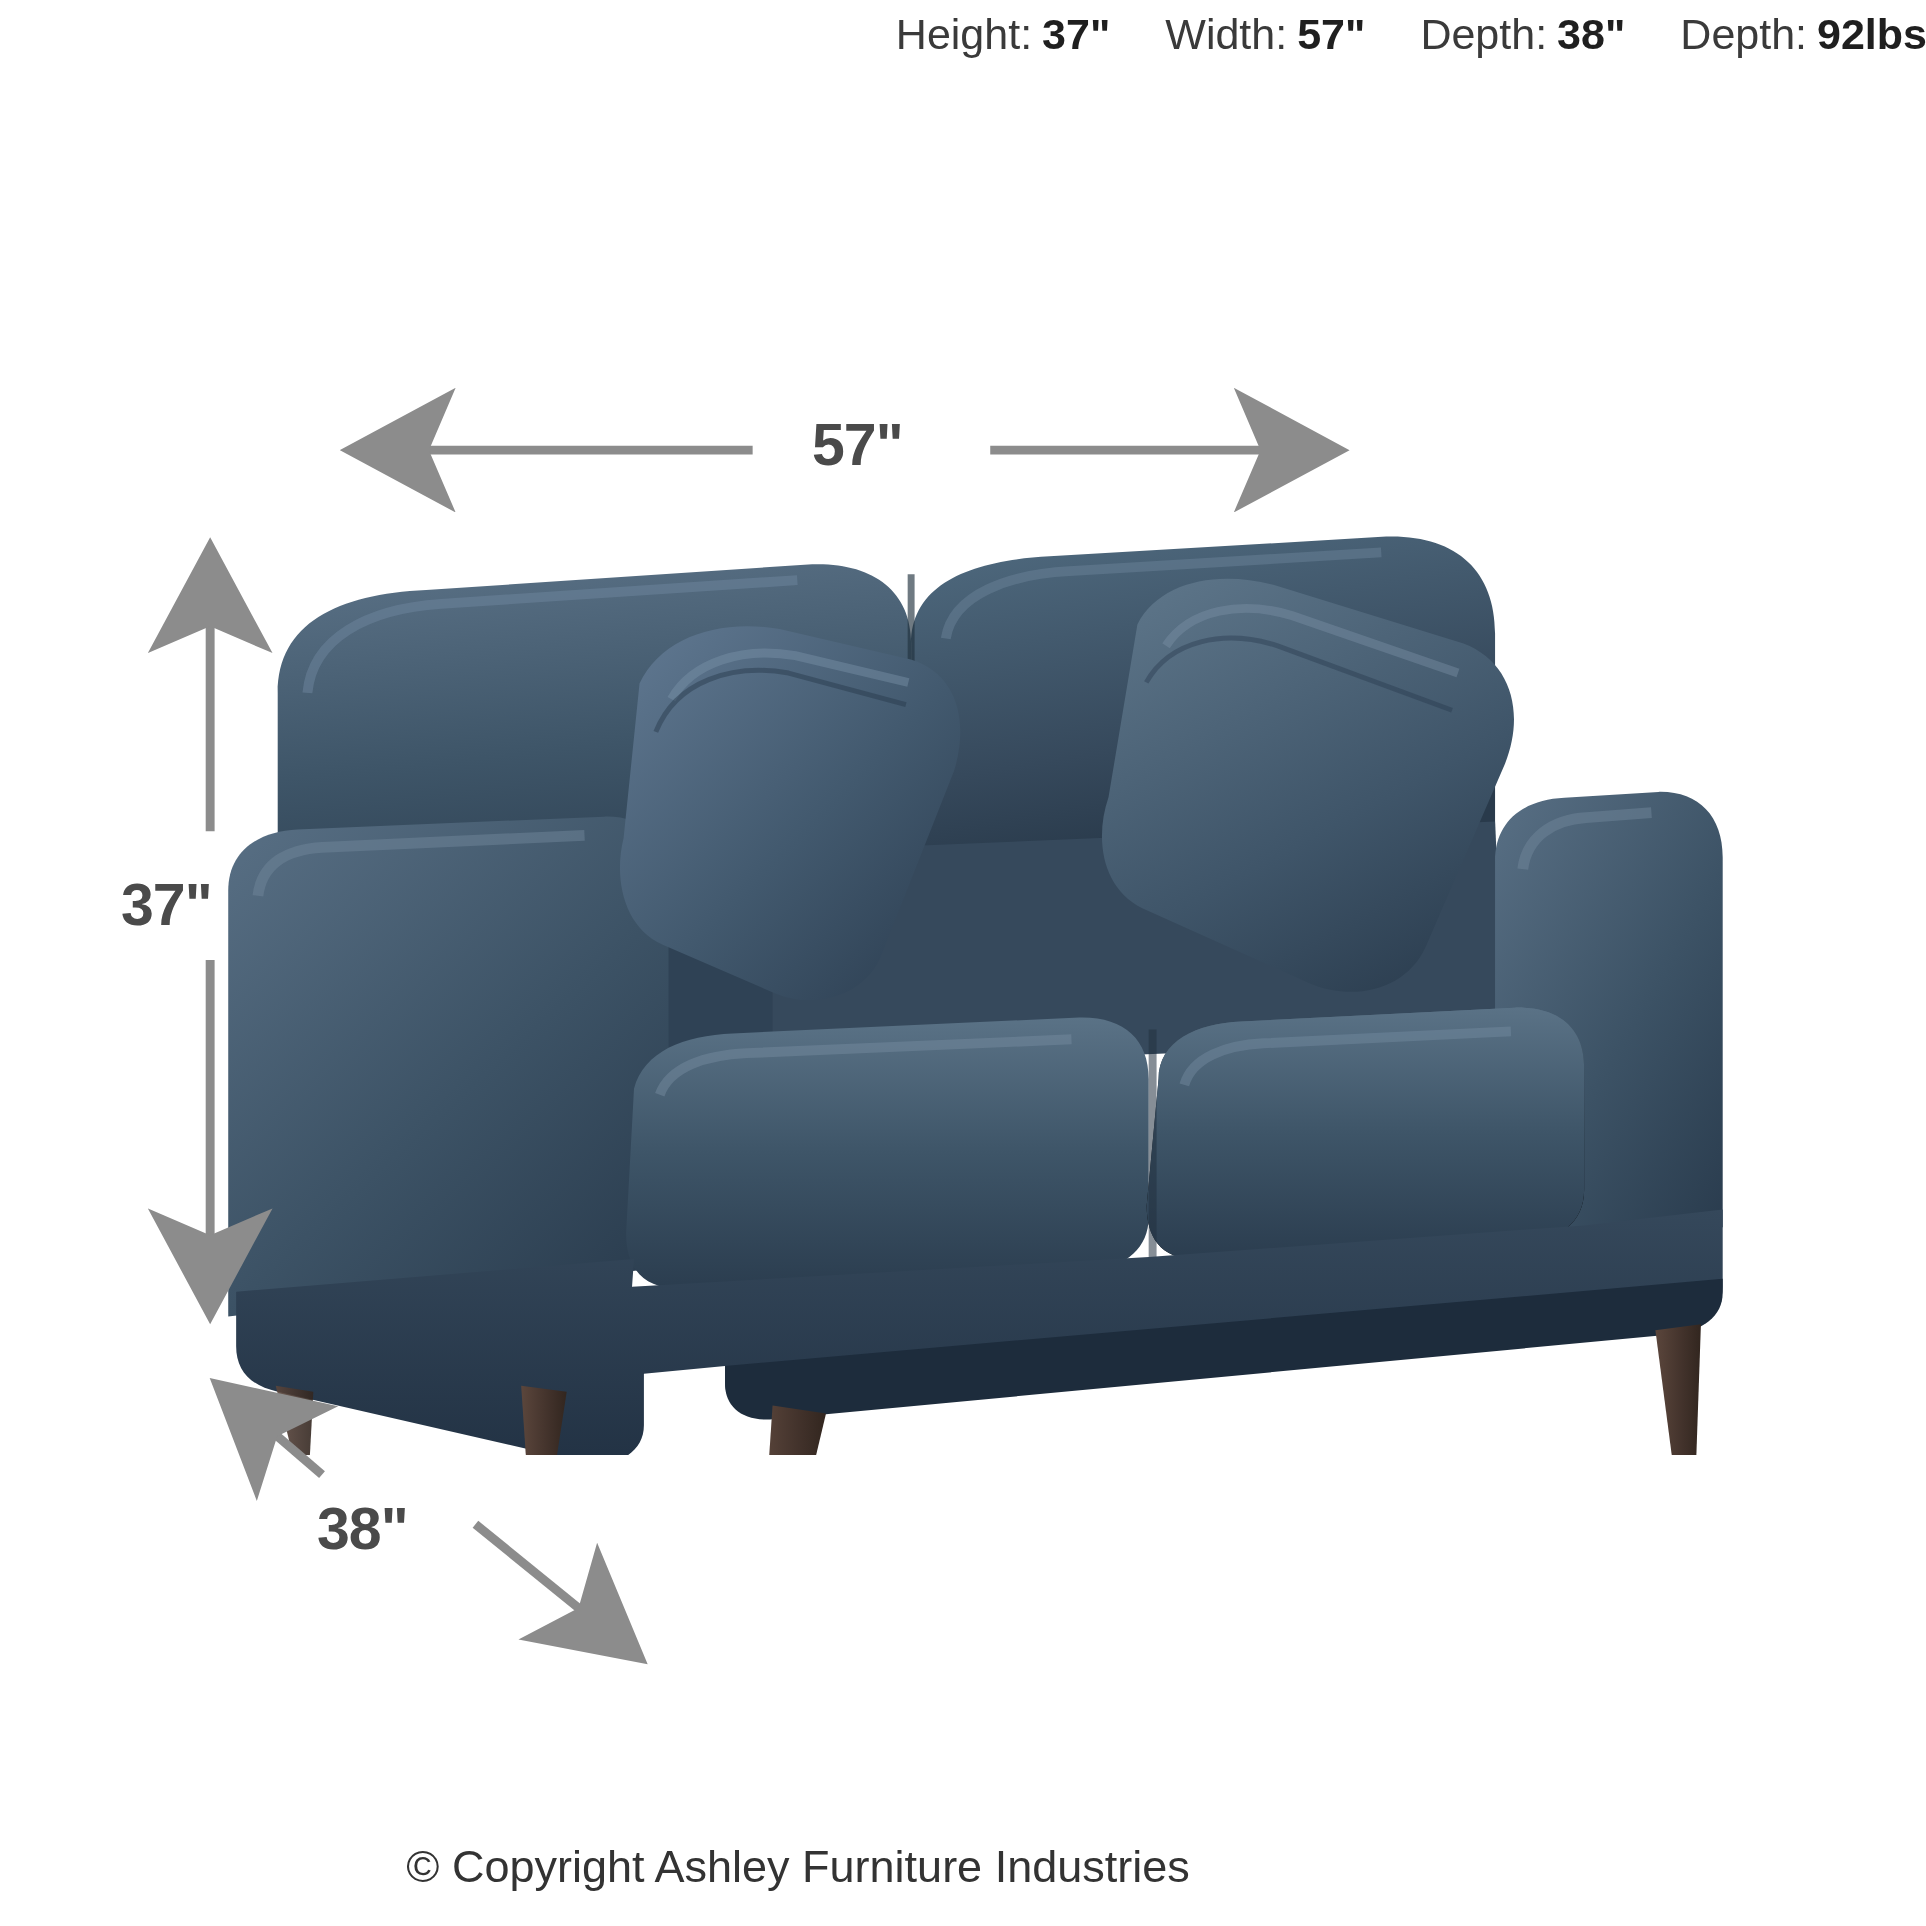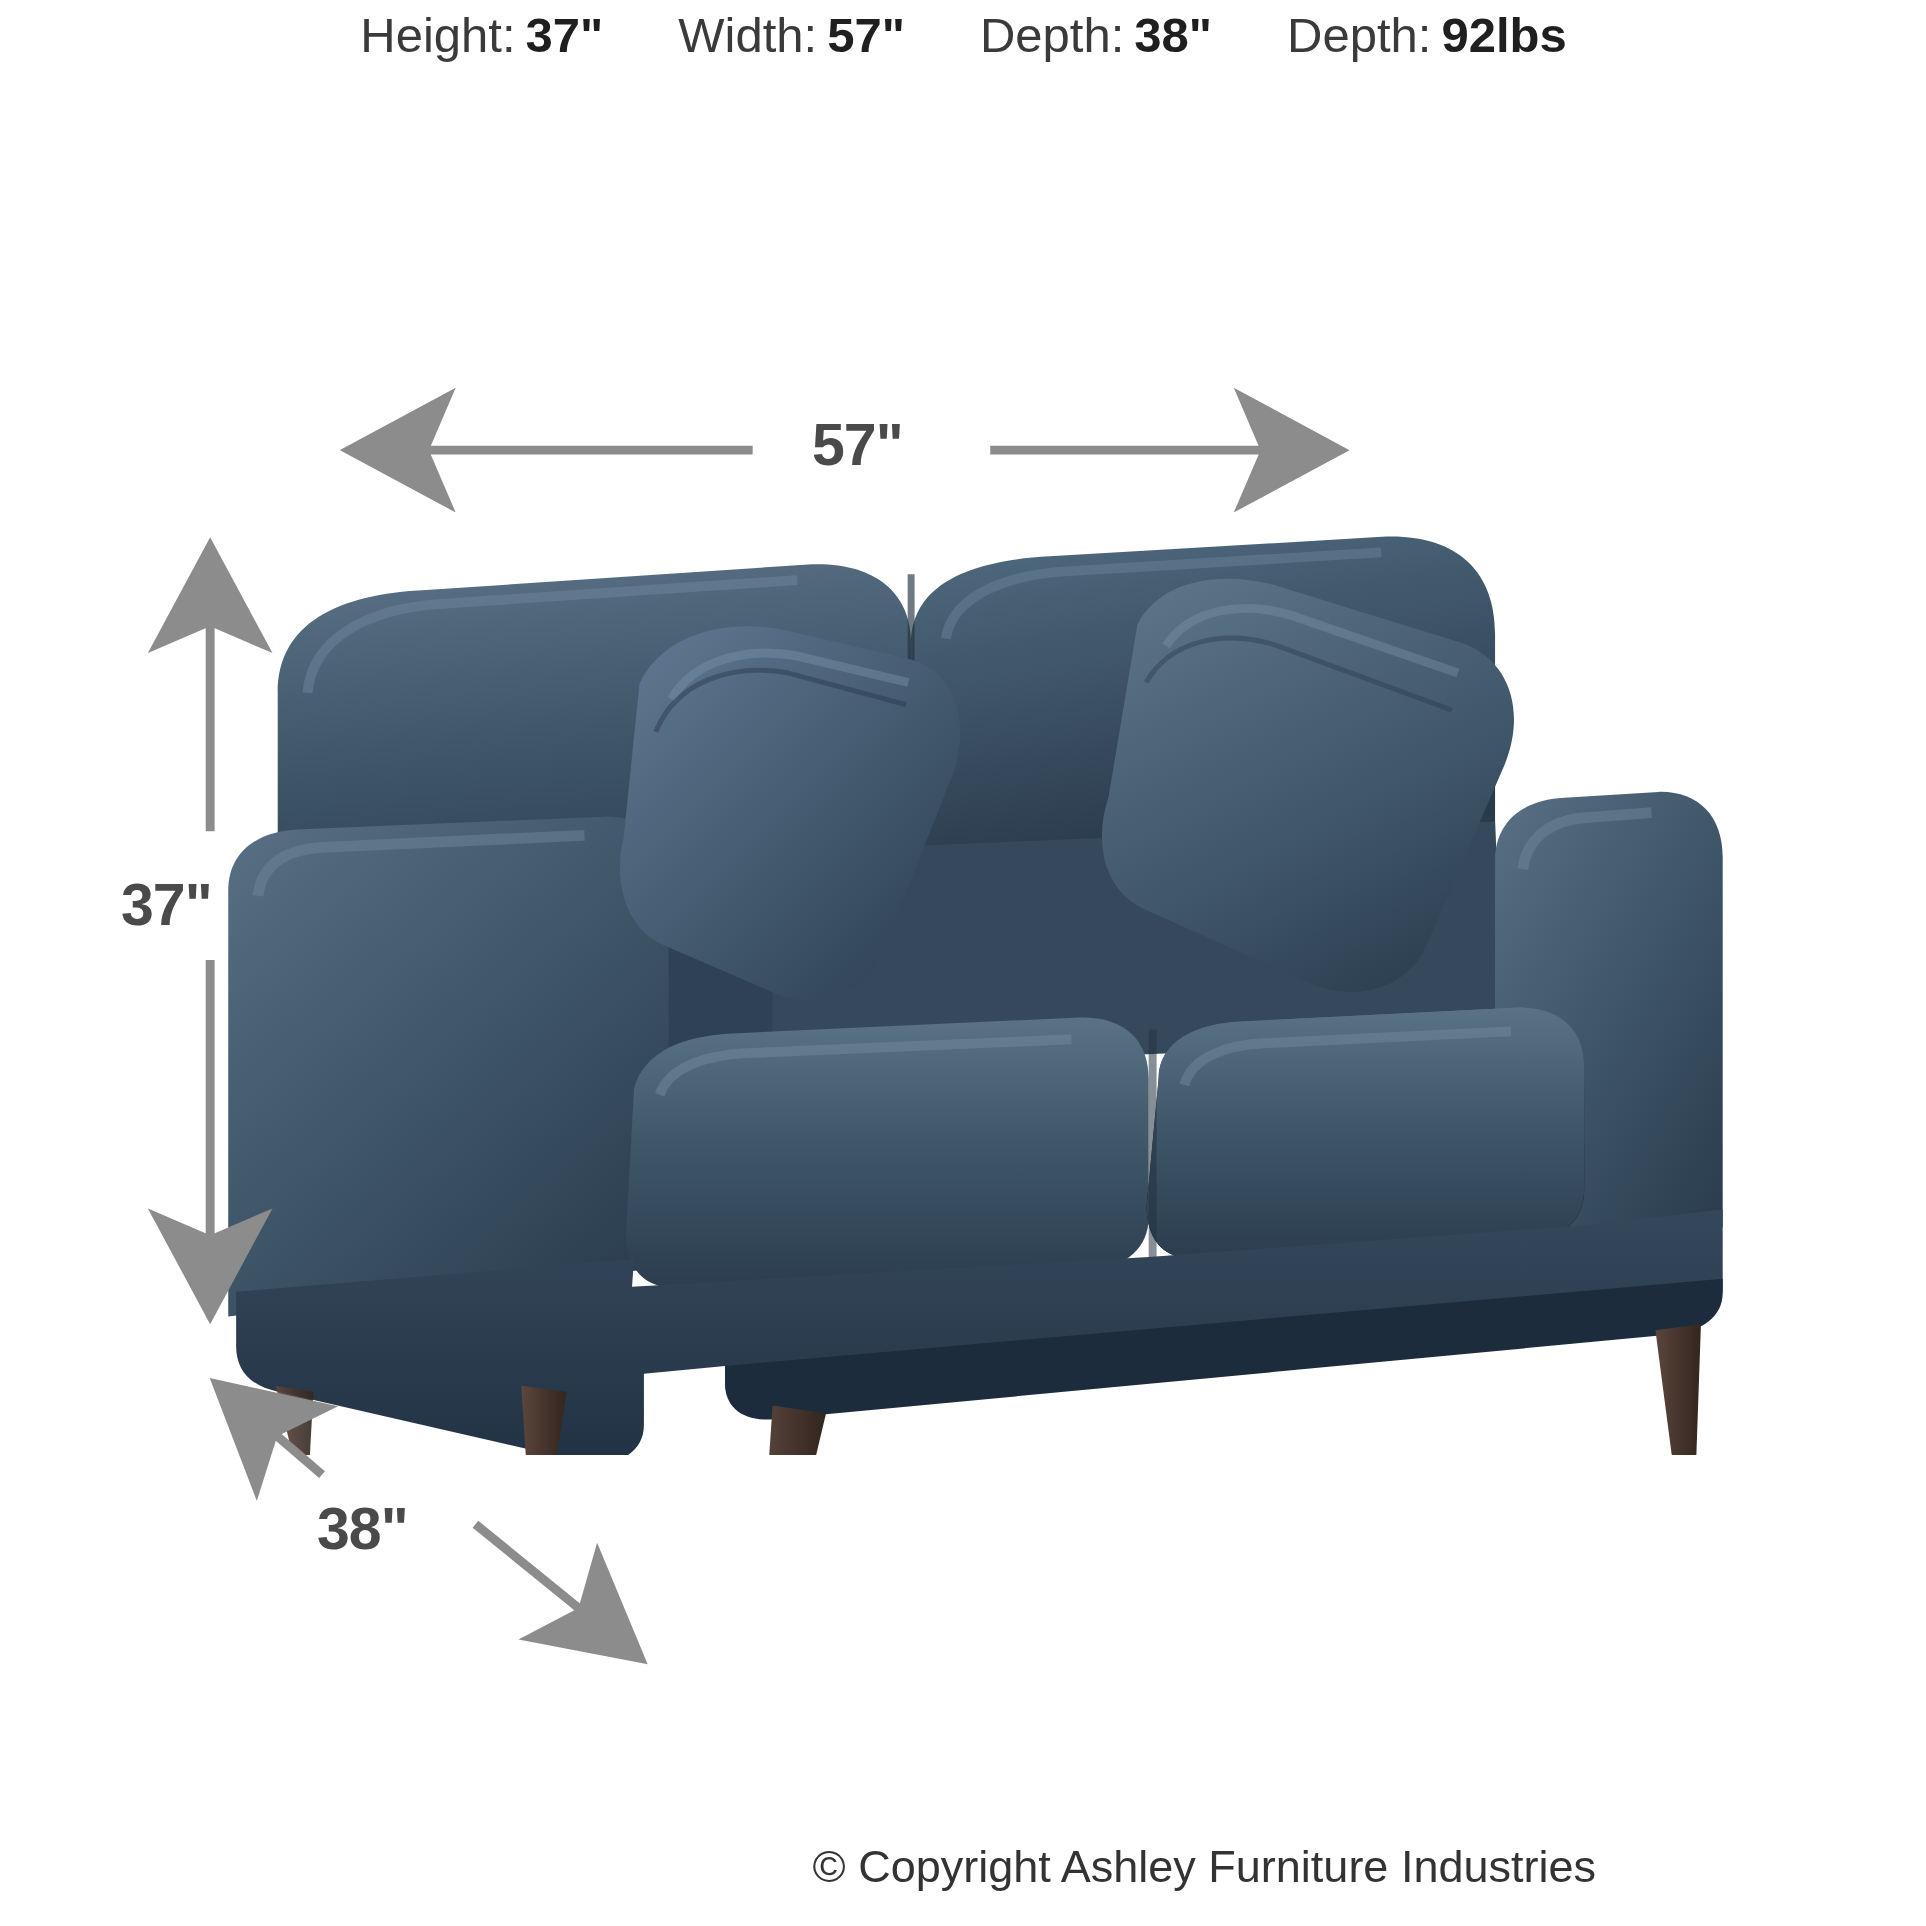--- a/index.html
+++ b/index.html
@@ -18,23 +18,23 @@
 
   
   .spec-bar {
     position: absolute;
     top: 0px;
     left: 0;
     width: 1927px;
     height: 69px;
     display: flex;
     align-items: center;
-    justify-content: center;
-    gap: 75px;
-    font-size: 49px;
+    justify-content: flex-end;
+    gap: 55px;
+    font-size: 43px;
     color: #3a3a3a;
     letter-spacing: 0px;
     white-space: nowrap;
   }
   .spec-item {
     display: flex;
     align-items: baseline;
     gap: 10px;
   }
   .spec-label { font-weight: 400; }
@@ -79,21 +79,21 @@
     height: 1772px;
     pointer-events: none;
   }
 
   
   .footer {
     position: absolute;
     left: 0;
     bottom: 34px;
     width: 1596px;
-    text-align: right;
+    text-align: center;
     font-size: 45px;
     color: #333333;
   }
 </style>
 </head>
 <body>
 
 <div class="spec-bar">
   <div class="spec-item">
     <span class="spec-label">Height:</span>

